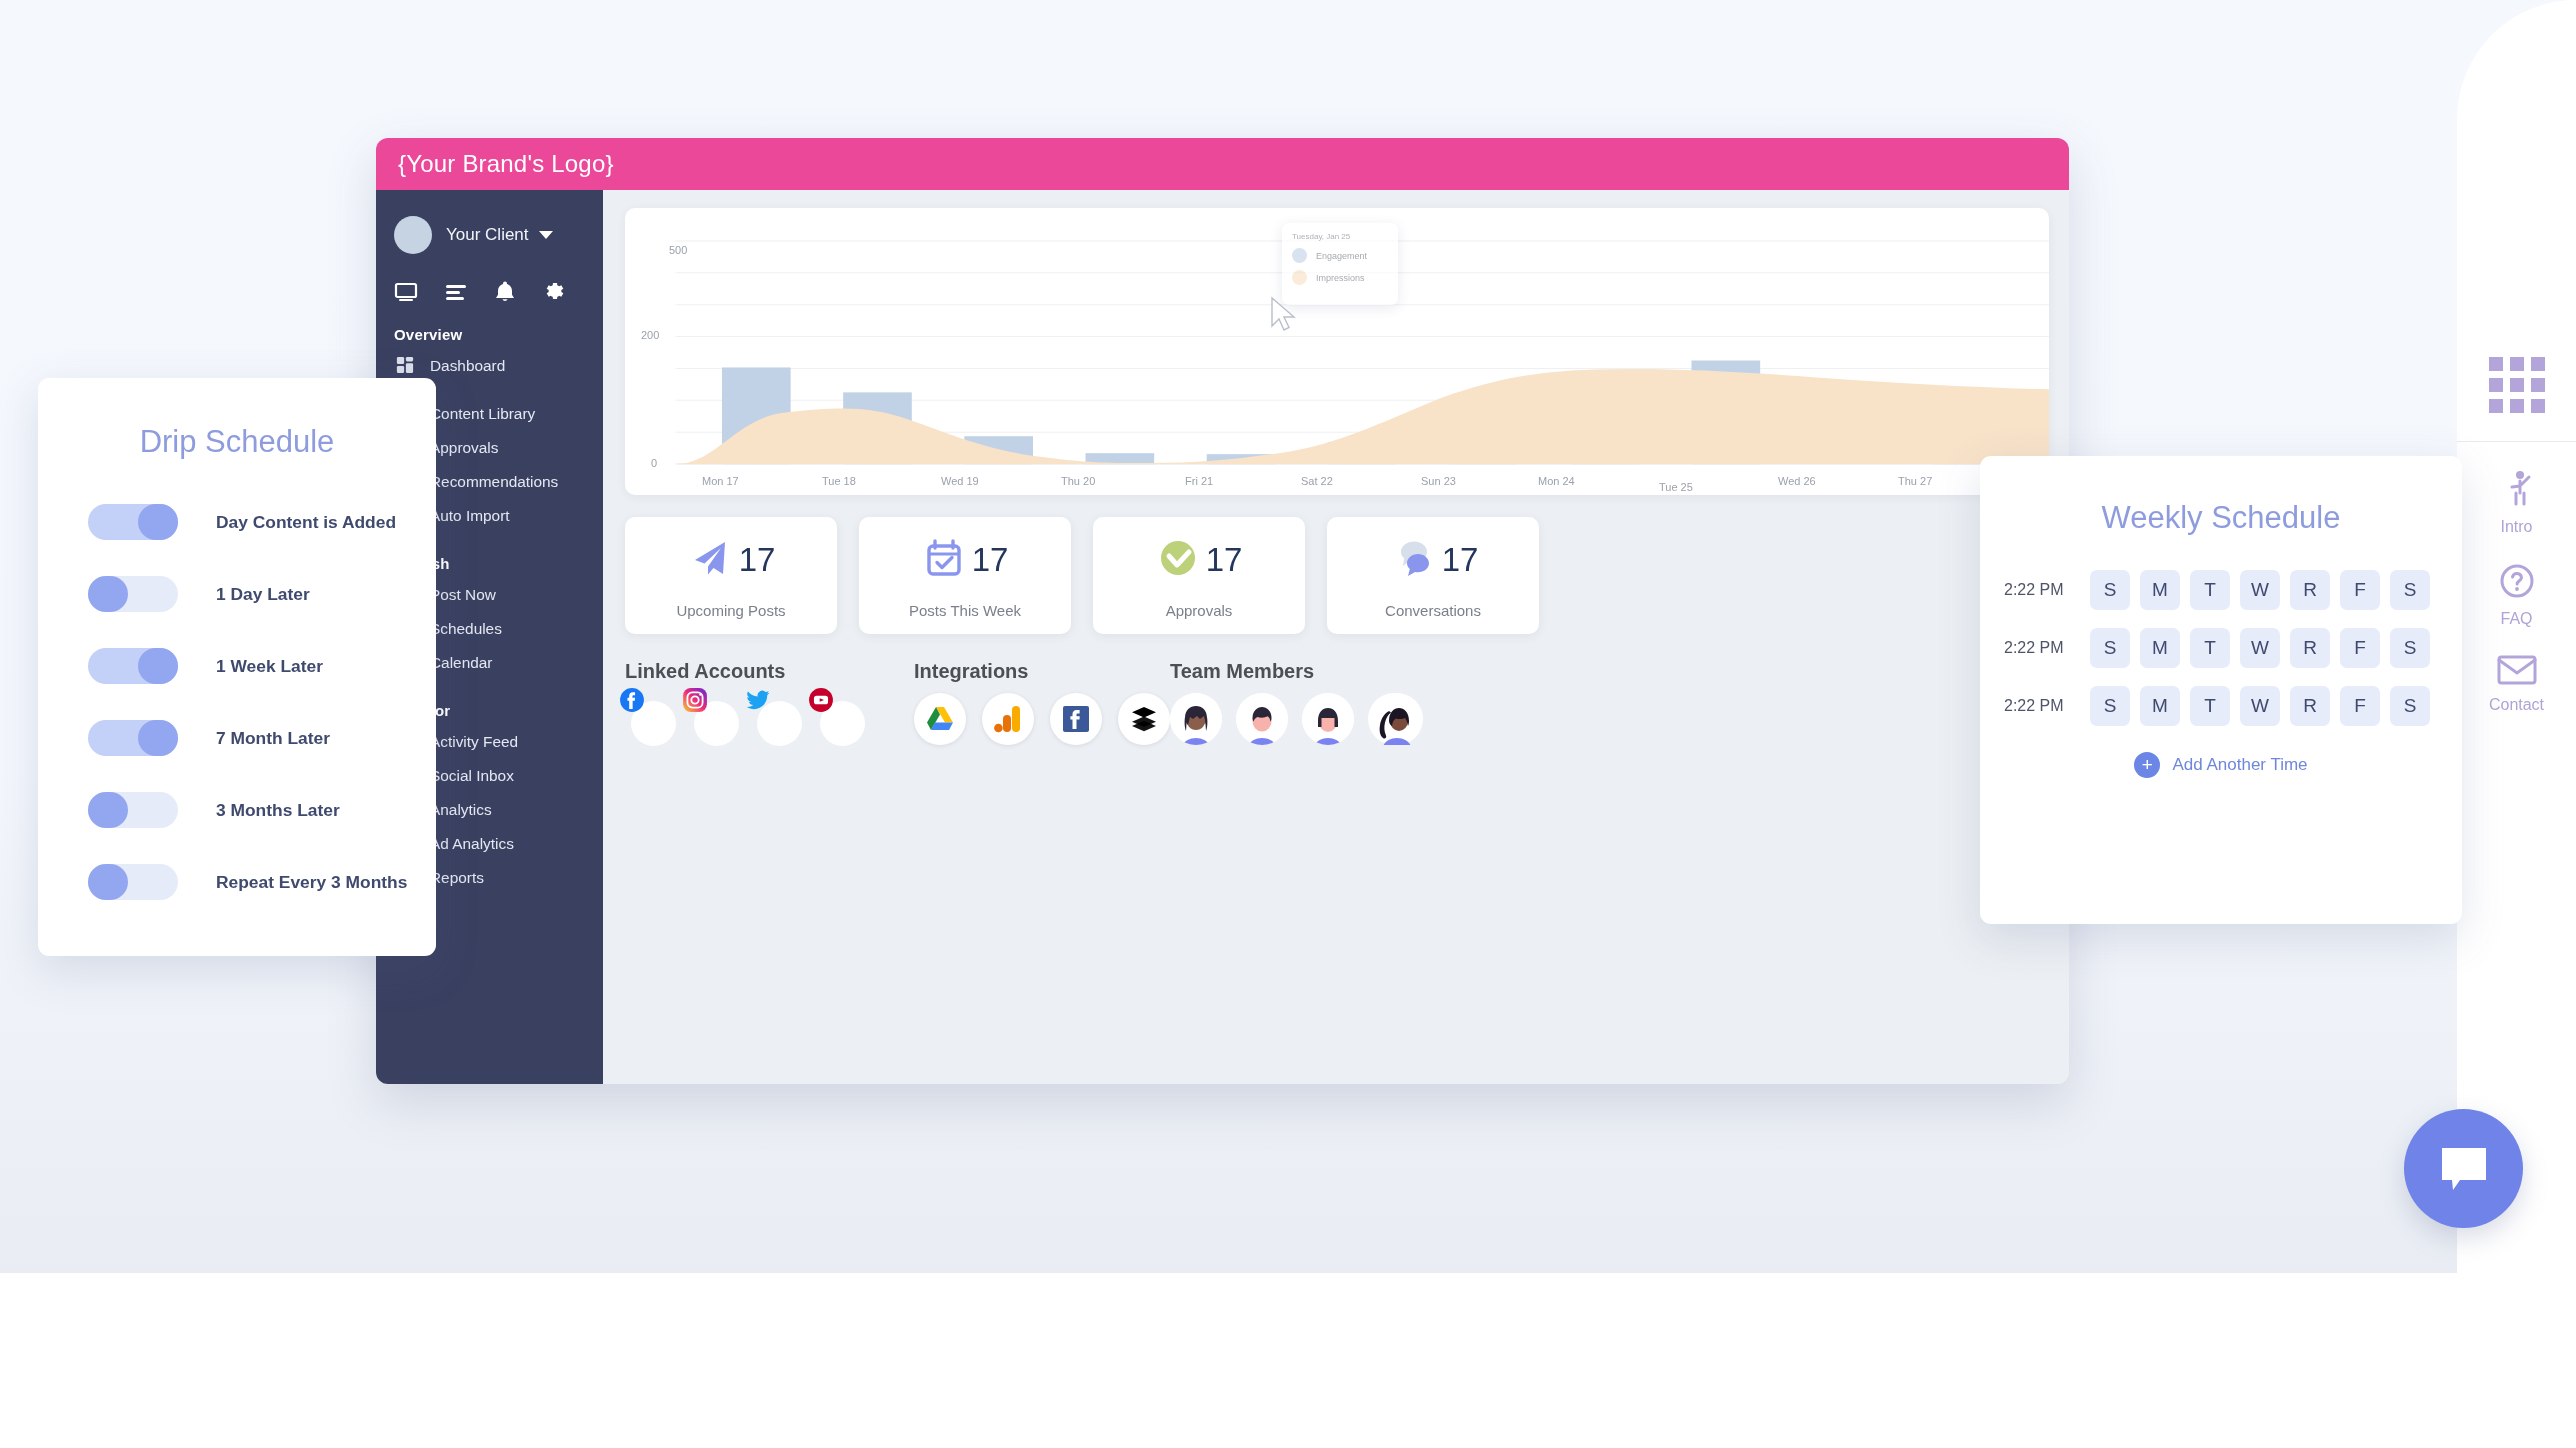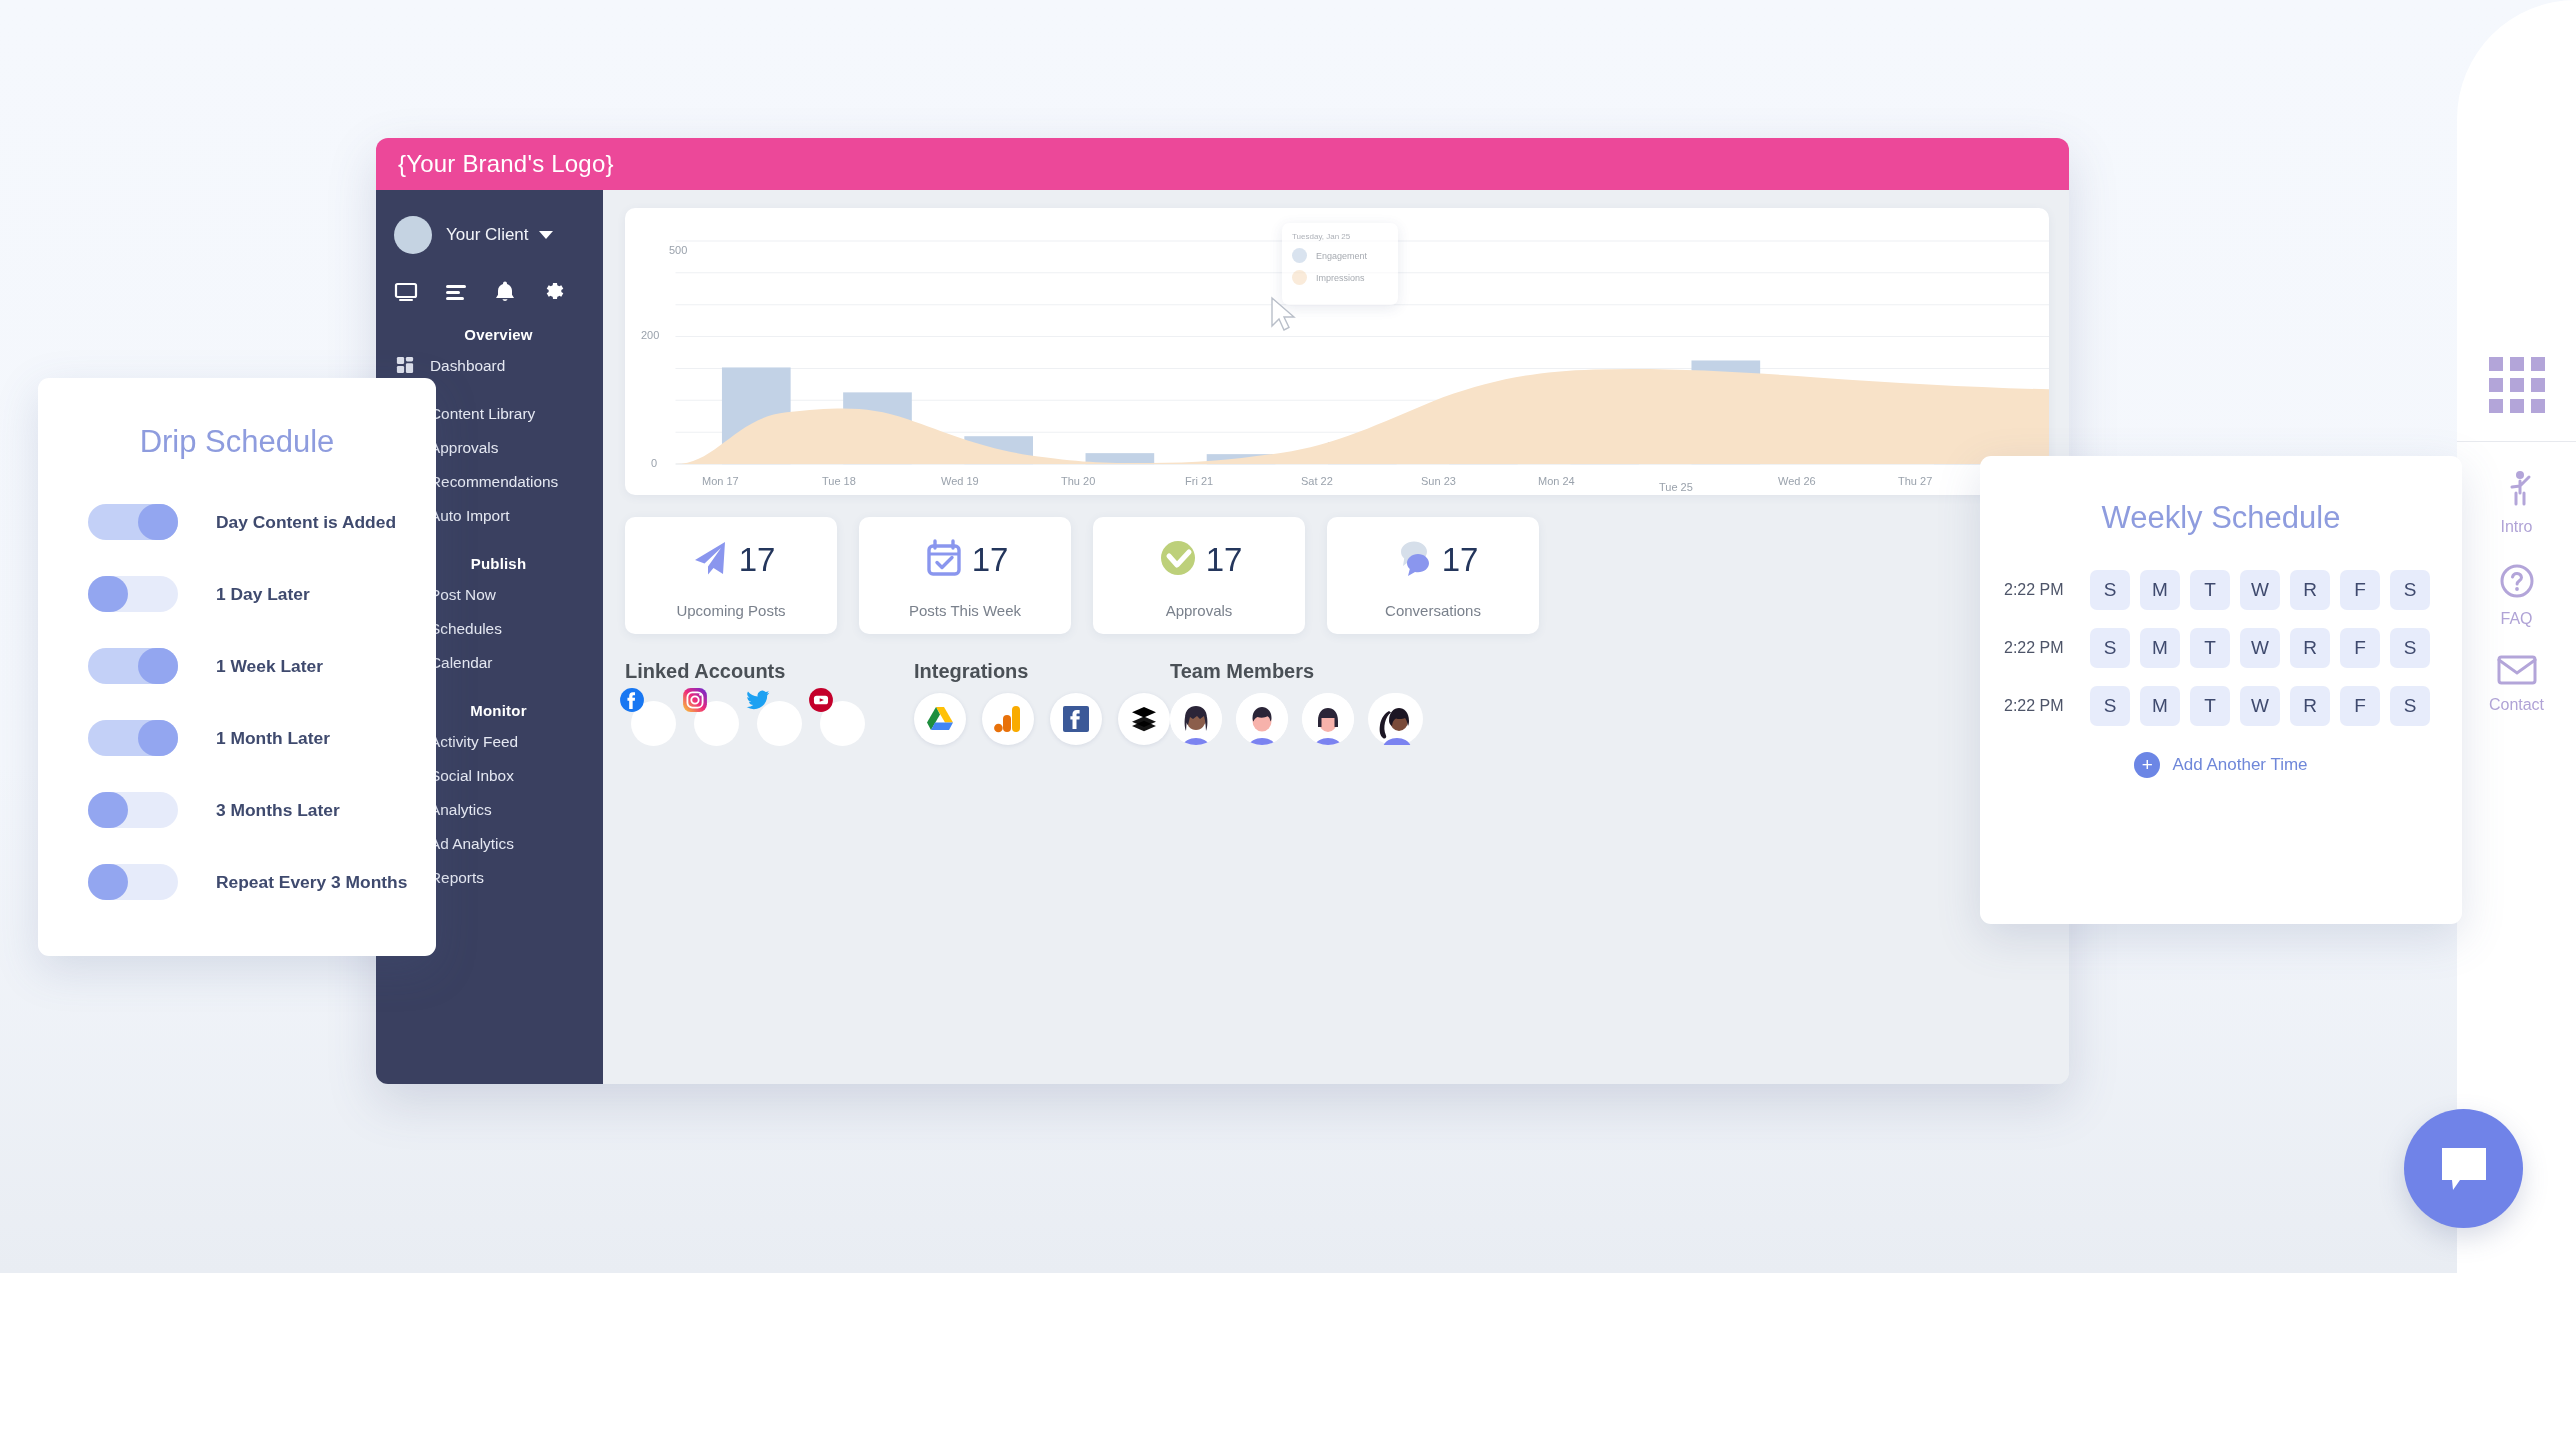--- a/index.html
+++ b/index.html
@@ -53,21 +53,20 @@
     width: 0; height: 0; margin-left: 10px;
     border-left: 7px solid transparent; border-right: 7px solid transparent;
     border-top: 8px solid #ffffff;
   }
   .icon-row { display: flex; gap: 26px; padding: 22px 0 0 18px; align-items: center; }
   .icon-row svg { display: block; }
 
   .nav-section-title {
     font-size: 15px; font-weight: bold; color: #ffffff; padding: 22px 0 6px 18px;
     letter-spacing: 0.2px;
-    text-align: center;
   }
   .nav-item {
     display: flex; align-items: center; gap: 14px;
     padding: 7px 0 7px 20px; font-size: 15.4px; color: #e5e8f2;
   }
   .nav-item .nav-ico { width: 20px; height: 20px; flex: 0 0 20px; opacity:.95; }
 
   
   .main { flex: 1; background: #eceff3; padding: 18px 20px 0 22px; position: relative; }
 
@@ -651,21 +650,21 @@
         <div class="toggle on">
             <span class="knob"></span>
           </div>
         <span class="drip-label">1 Week Later</span>
       </div>
 
       <div class="drip-item">
         <div class="toggle on">
             <span class="knob"></span>
           </div>
-        <span class="drip-label">1 Month Later</span>
+        <span class="drip-label">7 Month Later</span>
       </div>
 
       <div class="drip-item">
         <div class="toggle off">
             <span class="knob"></span>
           </div>
         <span class="drip-label">3 Months Later</span>
       </div>
 
       <div class="drip-item">

